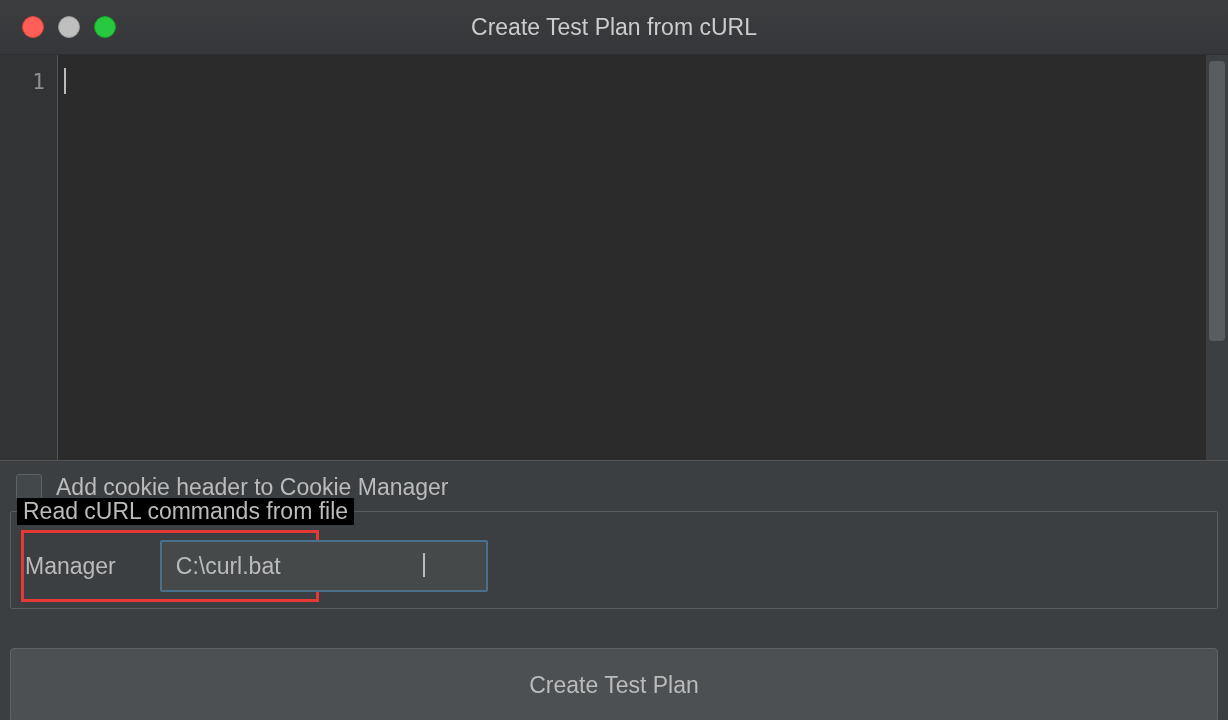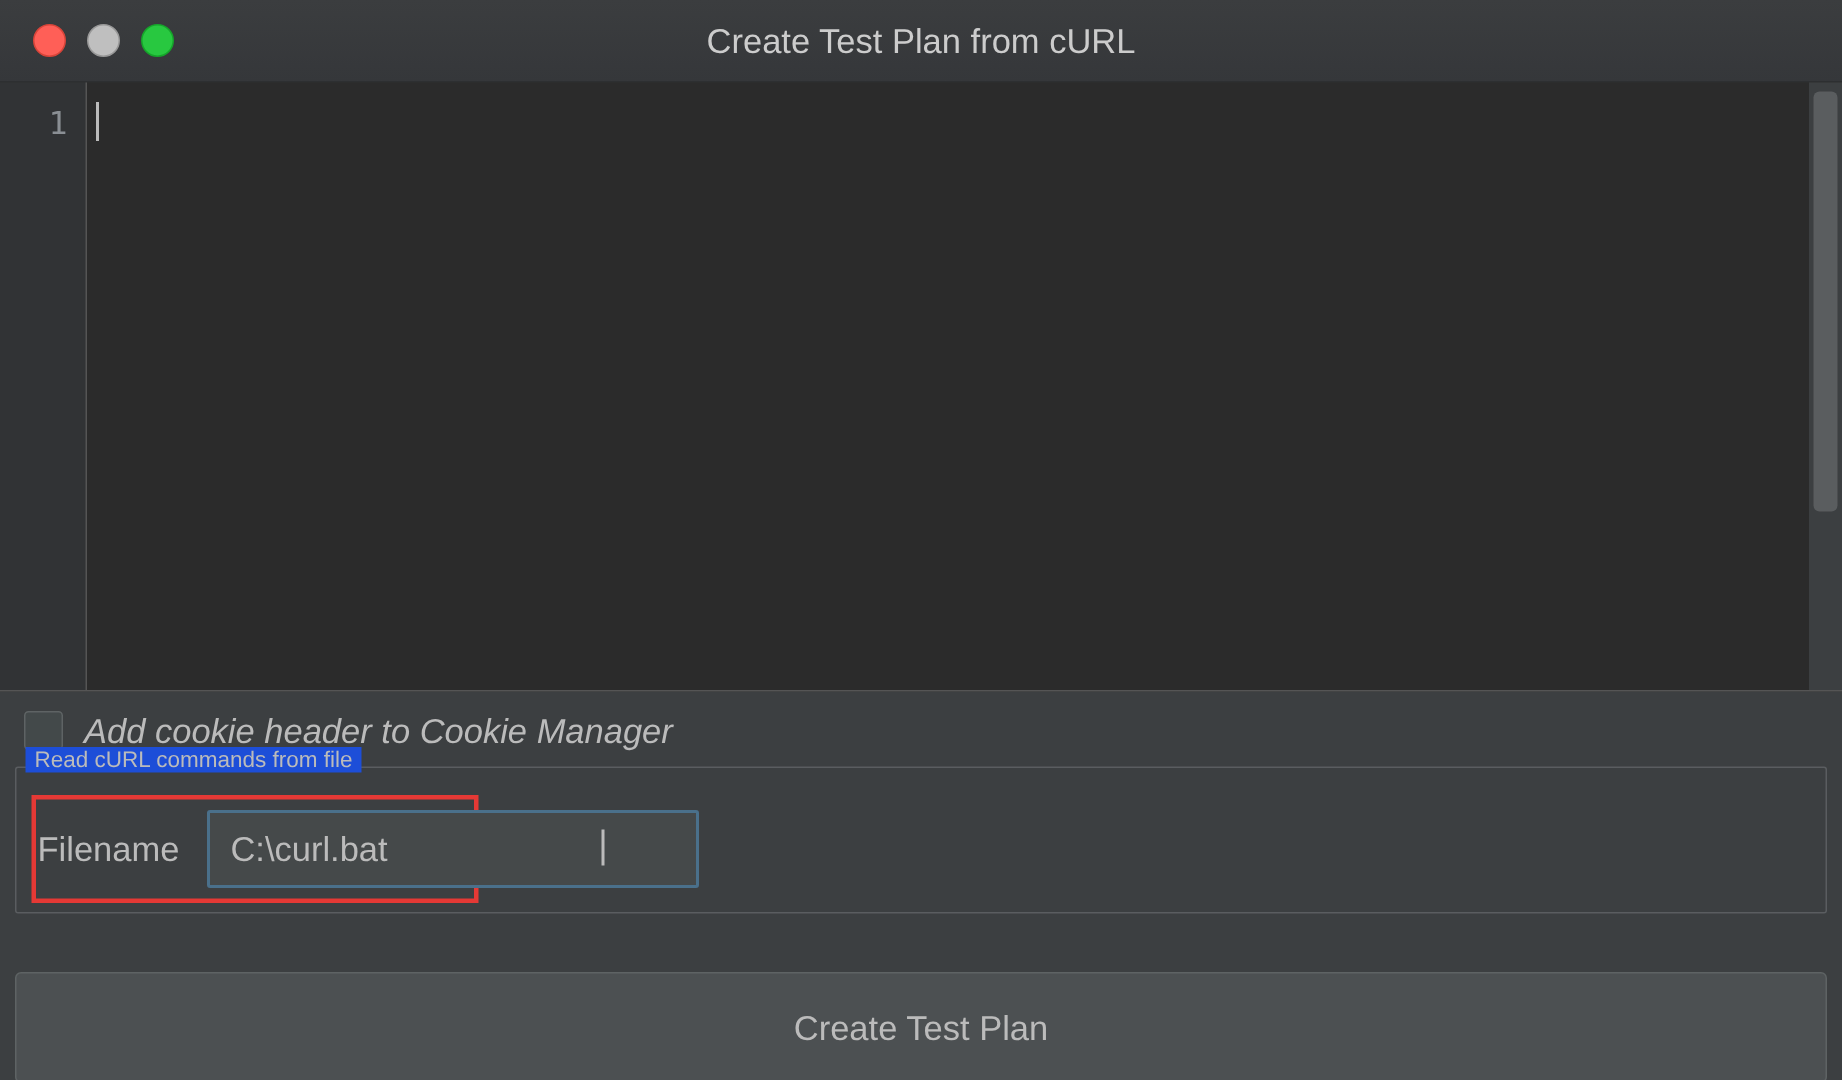--- a/index.html
+++ b/index.html
@@ -89,21 +89,20 @@
       height: 280px;
       background: #5a5d5f;
       border-radius: 4px;
     }
     .bottom-panel {
       padding: 5px 10px 10px 10px;
     }
     .checkbox-row {
       display: flex;
       padding: 8px 6px 10px 6px;
-      font-style: italic;
     }
     .checkbox {
       width: 26px;
       height: 26px;
       background: #43494a;
       border: 1px solid #5e6364;
       border-radius: 3px;
       margin-right: 14px;
     }
     .checkbox-label {
@@ -114,24 +113,24 @@
       border: 1px solid #5a5d60;
       border-radius: 2px;
       padding: 28px 14px 16px 14px;
       position: relative;
       margin-bottom: 14px;
     }
     .fieldset-legend {
       position: absolute;
       top: -14px;
       left: 6px;
-      background: #1d4ed8;
+      background: #000000;
       padding: 0 6px;
       color: #bbbbbb;
-      font-size: 15px;
+      font-size: 23px;
     }
     .file-row {
       display: flex;
       align-items: center;
       gap: 10px;
       position: relative;
     }
     .filename-label {
       color: #bbbbbb;
       font-size: 23px;
@@ -218,22 +217,22 @@
 
   <div class="checkbox-row">
     <div class="checkbox"></div>
     <div class="checkbox-label">Add cookie header to Cookie Manager</div>
   </div>
 
   <div class="fieldset">
     <div class="fieldset-legend">Read cURL commands from file</div>
     <div class="file-row">
       <div class="highlight-box"></div>
-      <div class="filename-label">Filename</div>
-      <div style="flex:1; position:relative;">
+      <div class="filename-label">Manager</div>
+      <div style="flex:1; position:relative;margin-left:26px;">
         <input class="filename-input" type="text" value="C:\curl.bat" style="">
         <div class="text-cursor"></div>
       </div>
     </div>
   </div>
 
   <button class="create-btn">Create Test Plan</button>
 
 </div>
 

